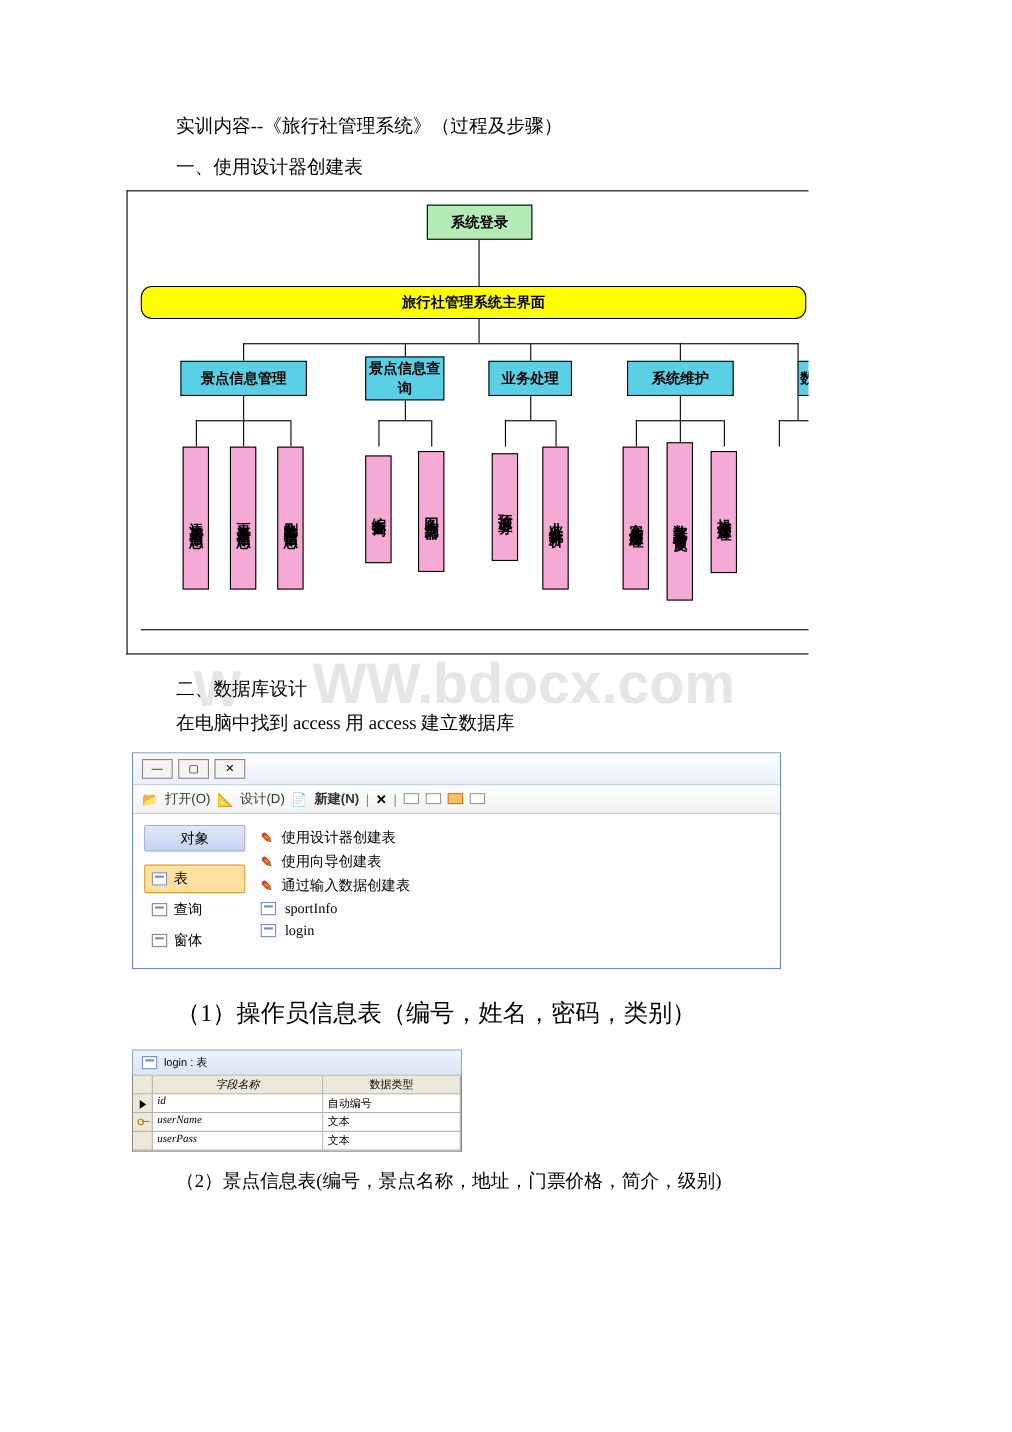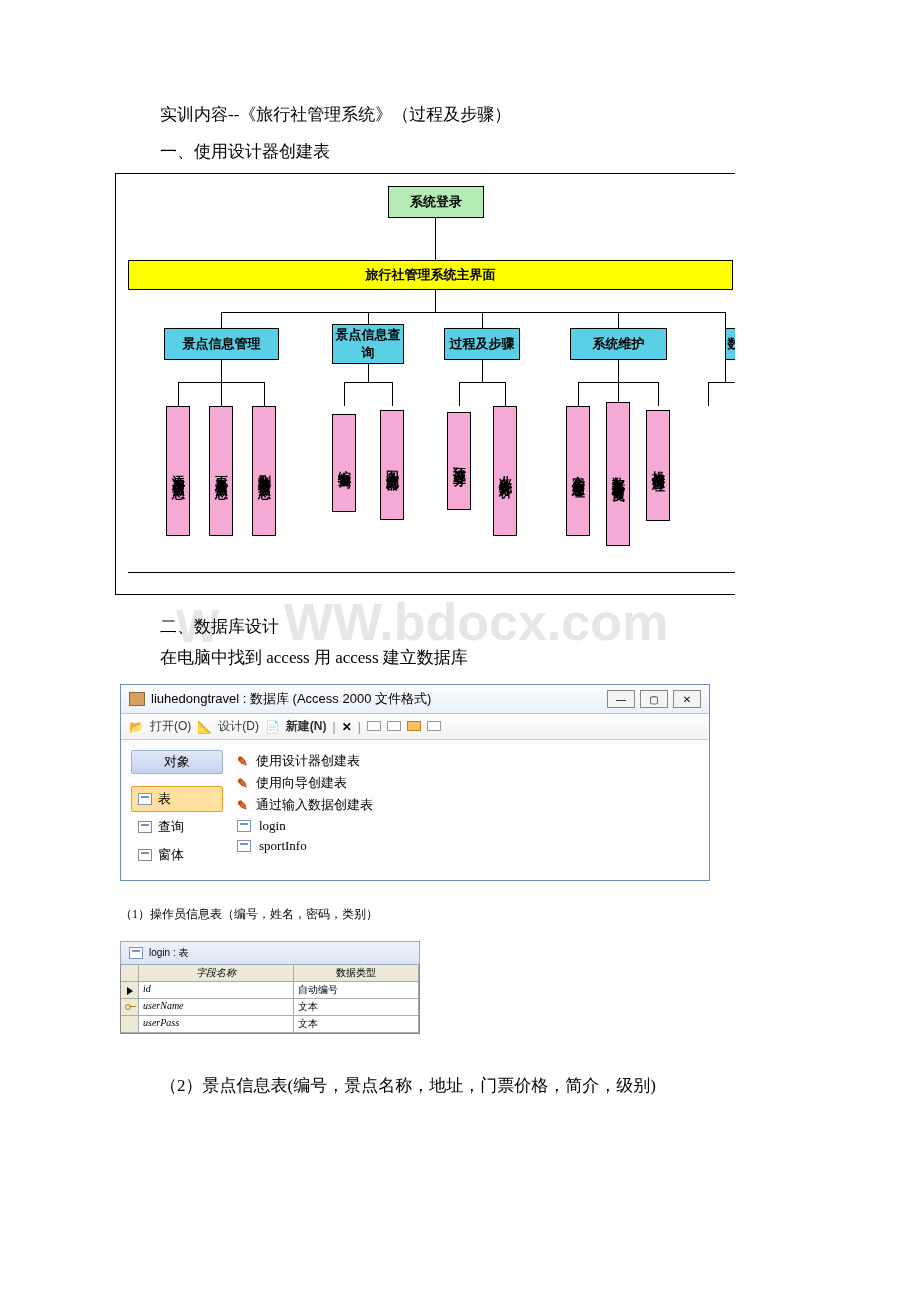--- a/index.html
+++ b/index.html
@@ -98,21 +98,21 @@
     border-radius: 2px;
   }
   .sidebaritem {
     display: flex; align-items: center; gap: 6px; padding: 3px 6px;
     border: 1px solid transparent; margin-bottom: 2px;
   }
   .sidebaritem.selected { background: #ffe0a0; border: 1px solid #e0a030; border-radius: 2px; }
   .access-main { flex: 1; padding: 4px 10px; }
   .access-main .mitem { display: flex; align-items: center; gap: 8px; padding: 2px 0; }
 
-  .table-section { margin-top: 25px; font-size: 12px; }
+  .table-section { margin-top: 25px; font-size: 22px; margin-left: 40px; }
   .login-table-window {
     margin-top: 18px;
     width: 300px;
     font-family: "SimSun", Tahoma, sans-serif;
     font-size: 10px;
     background: #fdfdff;
   }
   .login-table-window .lt-title {
     background: linear-gradient(to bottom, #eef4fc, #dbe4f3);
     border: 1px solid #9ab;
@@ -120,21 +120,21 @@
     display: flex; align-items: center; gap: 6px;
   }
   .login-table-grid { border: 1px solid #888; border-top: none; }
   .login-table-grid .lt-head { display: flex; background: #e8e8e8; font-weight: normal;}
   .login-table-grid .lt-head .lt-cell{ text-align:center; background:#ece9d8;}
   .login-table-grid .lt-row { display: flex; }
   .lt-cell { border-right: 1px solid #aaa; border-bottom: 1px solid #aaa; padding: 1px 4px; background: #fff; }
   .lt-sel { width: 18px; background: #ece9d8; display:flex; align-items:center; justify-content:center; }
   .lt-field { width: 155px; font-family: "SimSun"; font-style: italic; }
   .lt-type { width: 125px; font-family: Liberation Sans, sans-serif; }
-  .table-section2 { margin-top: 40px; font-size: 17px; margin-left: 40px; }
+  .table-section2 { margin-top: 15px; font-size: 17px; margin-left: 40px; }
   .icon-db { display:inline-block; width:16px; height:14px; background:#d4a25e; border:1px solid #8b6933; position:relative; }
   .icon-small { width:14px; height:12px; display:inline-block; border:1px solid #7890c0; background:#fff; position:relative;}
   .icon-small::after{content:''; position:absolute; top:2px;left:2px;right:2px;height:2px;background:#7890c0;}
   .mini-icon{width:14px;height:10px;border:1px solid #999;background:#fff;display:inline-block;}
   .arrow-icon{width:12px;height:10px;display:inline-block;position:relative;}
   .arrow-icon::before{content:'';position:absolute;left:2px;top:2px;width:0;height:0;border-top:4px solid transparent;border-bottom:4px solid transparent;border-left:6px solid #000;}
   .key-icon{width:12px;height:10px;display:inline-block;position:relative;}
   .key-icon::before{content:'';position:absolute;border:1px solid #aa8800;width:4px;height:4px;border-radius:50%;top:2px;left:0;}
   .key-icon::after{content:'';position:absolute;width:7px;height:1px;background:#aa8800;top:4px;left:4px;}
 </style>
@@ -144,34 +144,34 @@
 <div class="heading">实训内容--《旅行社管理系统》（过程及步骤）</div>
 <div class="heading">一、使用设计器创建表</div>
 
 <div class="diagram-container">
   <div class="diagram-wrapper">
 
     <div class="node green" style="left:272px; top:12px; width:96px; height:32px;">系统登录</div>
 
     <div class="line vline" style="left:319px; top:44px; height:42px;"></div>
 
-    <div class="node yellow" style="left:12px; top:86px; width:605px; height:30px;">旅行社管理系统主界面</div>
+    <div class="node yellow" style="left:12px; top:86px; width:605px; height:30px;border-radius:10px;">旅行社管理系统主界面</div>
 
     <div class="line vline" style="left:319px; top:116px; height:22px;"></div>
 
     <div class="line hline" style="left:105px; top:138px; width:505px;"></div>
     <div class="line vline" style="left:105px; top:138px; height:16px;"></div>
     <div class="line vline" style="left:252px; top:138px; height:16px;"></div>
     <div class="line vline" style="left:366px; top:138px; height:16px;"></div>
     <div class="line vline" style="left:502px; top:138px; height:16px;"></div>
     <div class="line vline" style="left:609px; top:138px; height:16px;"></div>
 
     <div class="node blue" style="left:48px; top:154px; width:115px; height:32px;">景点信息管理</div>
     <div class="node blue" style="left:216px; top:150px; width:72px; height:40px;">景点信息查询</div>
-    <div class="node blue" style="left:328px; top:154px; width:76px; height:32px;">过程及步骤</div>
+    <div class="node blue" style="left:328px; top:154px; width:76px; height:32px;">业务处理</div>
     <div class="node blue" style="left:454px; top:154px; width:97px; height:32px;">系统维护</div>
     <div class="node blue" style="left:609px; top:154px; width:18px; height:32px;">数</div>
 
     <div class="line vline" style="left:105px; top:186px; height:22px;"></div>
     <div class="line hline" style="left:62px; top:208px; width:86px;"></div>
     <div class="line vline" style="left:62px; top:208px; height:24px;"></div>
     <div class="line vline" style="left:105px; top:208px; height:24px;"></div>
     <div class="line vline" style="left:148px; top:208px; height:24px;"></div>
 
     <div class="line vline" style="left:252px; top:190px; height:18px;"></div>
@@ -210,24 +210,20 @@
 </div>
 
 <div class="watermark" style="left:176px; top:599px; font-size:46px;">W</div>
 <div class="watermark" style="left:284px; top:592px;">WW.bdocx.com</div>
 
 <div class="subtitle">二、数据库设计</div>
 <div class="body-text">在电脑中找到 access 用 access 建立数据库</div>
 
 <div class="access-window">
   <div class="access-titlebar">
-    <div style="display:flex;align-items:center;gap:6px;">
-      <span class="icon-db"></span>
-      <span>liuhedongtravel : 数据库 (Access 2000 文件格式)</span>
-    </div>
     <div class="titlebtns">
       <div class="titlebtn">—</div>
       <div class="titlebtn">▢</div>
       <div class="titlebtn">✕</div>
     </div>
   </div>
   <div class="access-toolbar">
     <span style="color:#c86d18;">📂</span>
     <span class="tlabel"><span>打开(O)</span></span>
     <span style="color:#3a70c0;">📐</span>
@@ -266,25 +262,25 @@
       <div class="mitem">
           <span style="color:#c05010;font-weight:bold;">✎</span>
           <span>使用向导创建表</span>
         </div>
       <div class="mitem">
           <span style="color:#c05010;font-weight:bold;">✎</span>
           <span>通过输入数据创建表</span>
         </div>
       <div class="mitem">
           <span class="icon-small"></span>
+          <span style="font-family:Tahoma;">sportInfo</span>
+        </div>
+      <div class="mitem">
+          <span class="icon-small"></span>
           <span style="font-family:Tahoma;">login</span>
-        </div>
-      <div class="mitem">
-          <span class="icon-small"></span>
-          <span style="font-family:Tahoma;">sportInfo</span>
         </div>
     </div>
   </div>
 </div>
 
 <div class="table-section">（1）操作员信息表（编号，姓名，密码，类别）</div>
 
 <div class="login-table-window">
   <div class="lt-title">
     <span class="icon-small"></span>

